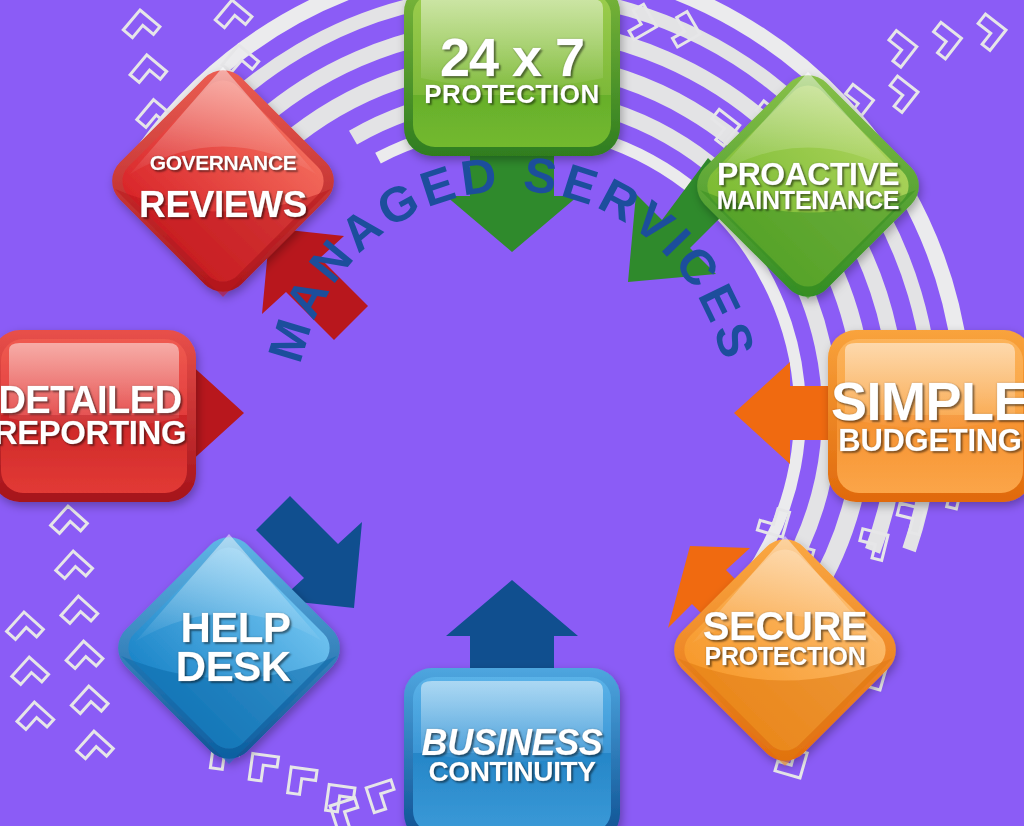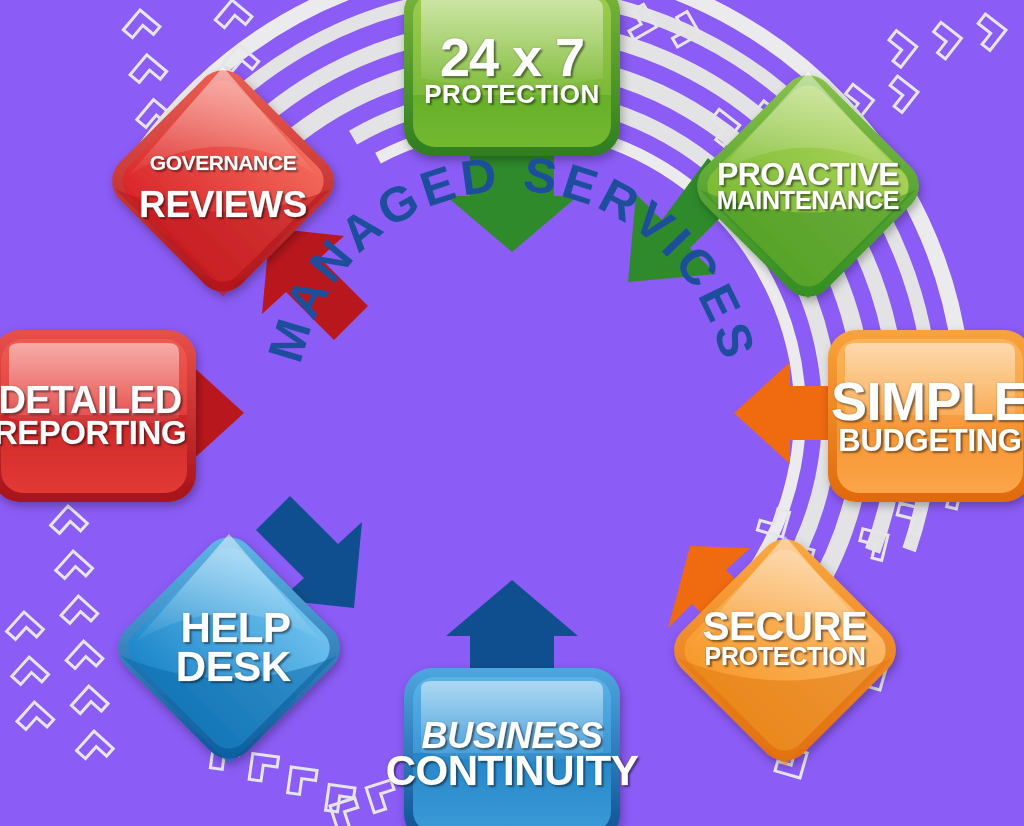--- a/index.html
+++ b/index.html
@@ -393,21 +393,21 @@
     <div class="node" style="left:677px;top:552px;width:216px;height:172px;">
       <div class="lbl">
         <span class="l1" style="font-size:40px;letter-spacing:-0.4px;">SECURE</span>
         <span class="l2" style="font-size:25px;letter-spacing:-0.3px;text-align:center;">PROTECTION</span>
       </div>
     </div>
 
     <div class="node" style="left:404px;top:668px;width:216px;height:174px;">
       <div class="lbl">
         <span class="l1" style="font-size:36px;letter-spacing:-0.4px;font-style:italic;">BUSINESS</span>
-        <span class="l2" style="font-size:42px;letter-spacing:-0.4px;">CONTINUITY</span>
+        <span class="l2" style="font-size:28px;letter-spacing:-0.4px;">CONTINUITY</span>
       </div>
     </div>
 
     <div class="node" style="left:129px;top:562px;width:200px;height:172px;">
       <div class="lbl">
         <span class="l1" style="font-size:42px;letter-spacing:-0.5px;margin-left:13px;">HELP</span>
         <span class="l2" style="font-size:42px;letter-spacing:-0.5px;text-align:right;">DESK</span>
       </div>
     </div>
 

